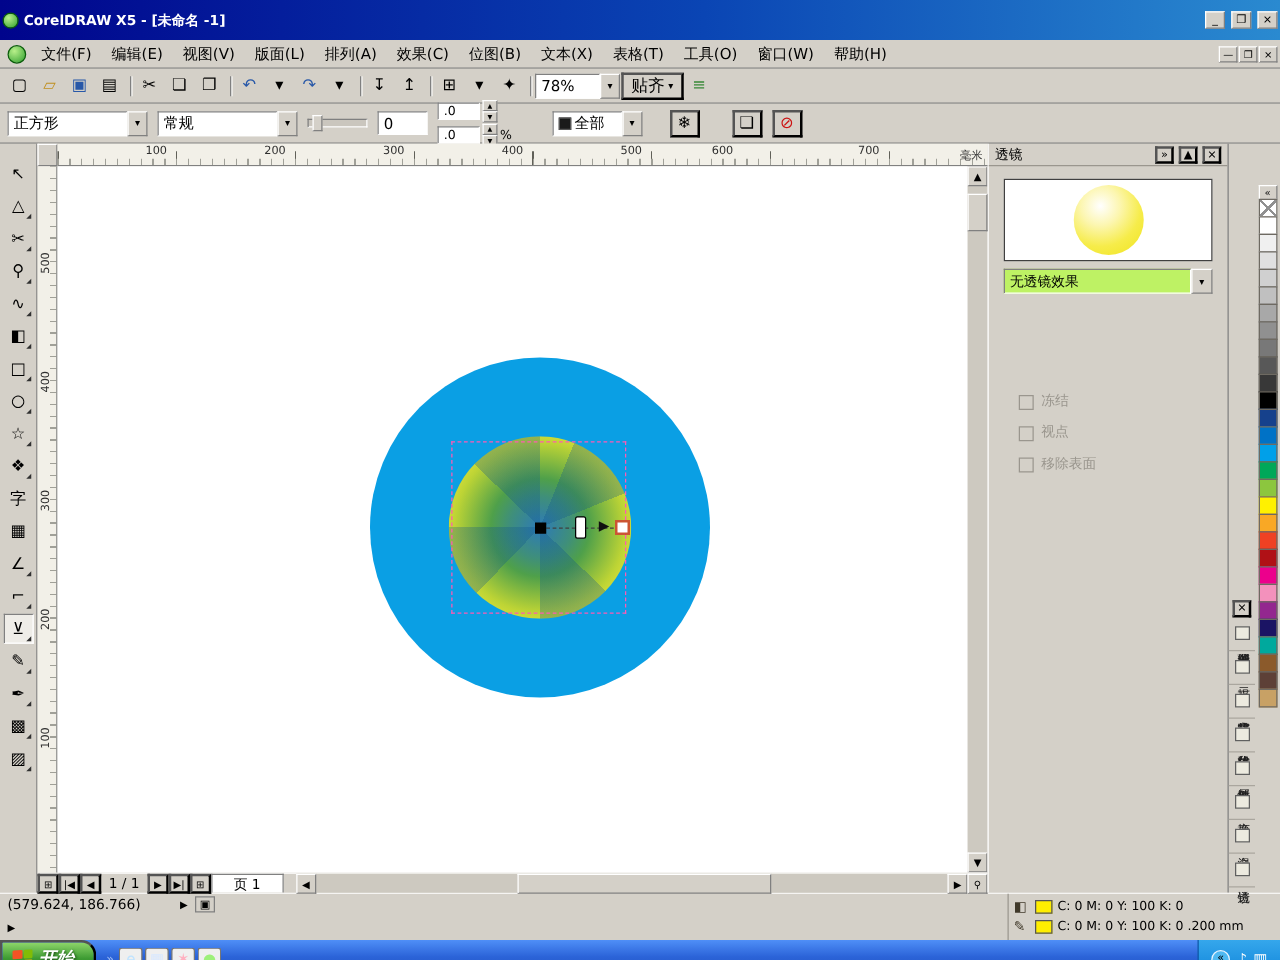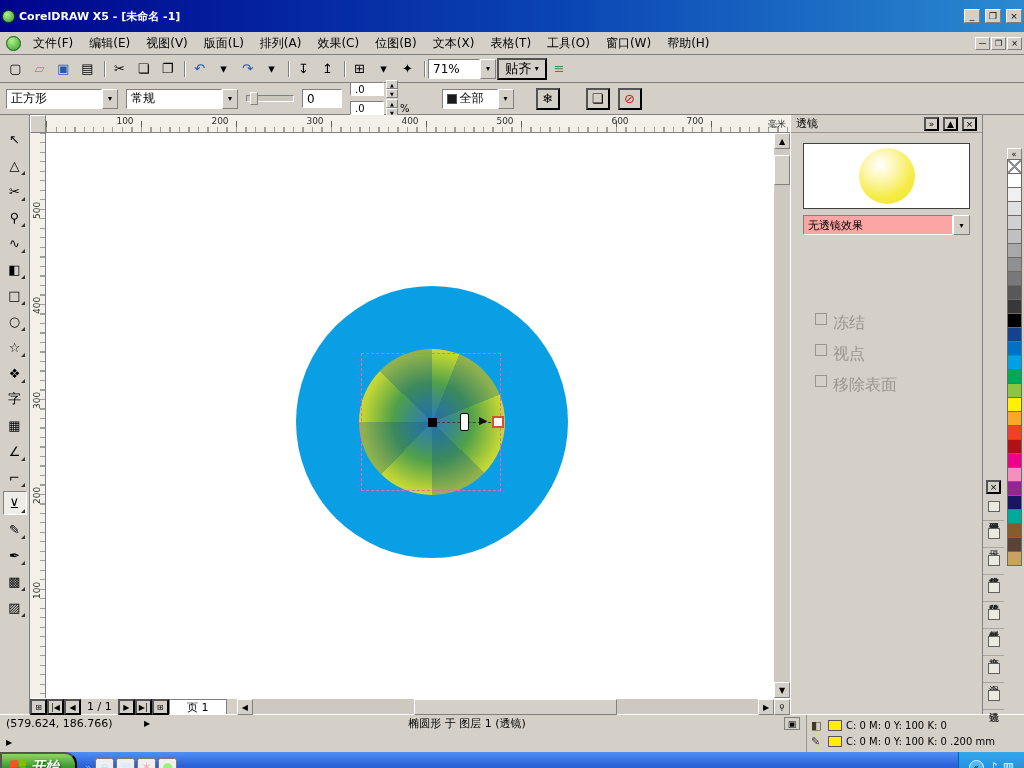--- a/index.html
+++ b/index.html
@@ -95,24 +95,24 @@
   .hthumb{position:absolute;top:0;left:32%;width:40%;height:16px;background:#d4d0c8;border:1px solid;border-color:#fff #808080 #808080 #fff}
 
   
   .docker{width:192px;background:#d4d0c8;border-left:1px solid #fff;display:flex;flex-direction:column}
   .docker-header{height:18px;display:flex;align-items:center;padding:0 5px;border-bottom:1px solid #9a968e;gap:4px}
   .docker-title{flex:1;font-size:11px}
   .dhbtn{width:15px;height:14px;font-size:9px;background:#d4d0c8}
   .preview-box{margin:10px 12px 6px;height:66px;background:#fff;border:1px solid #404040;display:flex;align-items:center;justify-content:center}
   .sphere{width:56px;height:56px;border-radius:50%;background:radial-gradient(circle at 38% 30%,#ffffff,#fcf6b0 30%,#f6ec4a 62%,#f0e31c 100%)}
   .preset{margin:0 12px;display:flex}
-  .preset .box{flex:1;background:#fca5a5;height:20px;display:flex;align-items:center;padding:0 4px;border:1px solid;border-color:#808080 #fff #fff #808080;font-size:11px}
+  .preset .box{flex:1;background:#bef264;height:20px;display:flex;align-items:center;padding:0 4px;border:1px solid;border-color:#808080 #fff #fff #808080;font-size:11px}
   .preset .dd{width:17px;height:20px;background:#d4d0c8;font-size:8px}
   .docker-opts{margin:78px 0 0 24px;display:flex;flex-direction:column;gap:10px}
-  .chk{display:flex;align-items:flex-start;gap:6px;color:#9a968e;font-size:16px}
+  .chk{display:flex;align-items:flex-end;gap:6px;color:#9a968e;font-size:11px}
   .chk .box{width:12px;height:12px;background:#d4d0c8;border:1px solid #9a968e}
   .apply-row{margin:16px 0 0 24px;display:flex;align-items:center;gap:16px}
   .apply-btn{width:52px;height:21px;background:#d4d0c8;color:#9a968e;font-size:11px}
   .lock-btn{width:24px;height:21px;background:#d4d0c8;display:flex;flex-direction:column;align-items:center;justify-content:flex-end;padding-bottom:3px}
   .shackle{width:8px;height:5px;border:2px solid #6b5500;border-bottom:none;border-radius:4px 4px 0 0}
   .lockbody{width:11px;height:7px;background:#e8c44a;border:1px solid #6b5500}
 
   
   .tabstrip{width:22px;background:#d4d0c8;border-left:1px solid #808080;display:flex;flex-direction:column;align-items:center;padding:10px 0 4px;gap:4px}
   .dtab{display:flex;flex-direction:column;align-items:center;gap:3px;padding:3px 0 5px;border-bottom:1px solid #aaa69e;width:100%}
@@ -282,21 +282,21 @@
 
         <button class="tbtn">
           <span class="g">✦</span>
         </button>
 
         <button class="tbtn sep">
           <span class="g"></span>
         </button>
       </span>
     <span class="combo">
-      <span class="box" style="min-width:52px">71%</span>
+      <span class="box" style="min-width:52px">78%</span>
       <button class="dd cc raised">▾</button>
     </span>
     <button class="text-btn">
       <span>贴齐</span>
       <span style="font-size:8px">▾</span>
     </button>
     <button class="tbtn c-green">
         <span class="g">≡</span>
       </button>
   </div>
@@ -440,21 +440,21 @@
             <span class="hnum" style="left: 79px;"><i>100</i></span>
 
             <span class="hnum" style="left: 174px;"><i>200</i></span>
 
             <span class="hnum" style="left: 269px;"><i>300</i></span>
 
             <span class="hnum" style="left: 364px;"><i>400</i></span>
 
             <span class="hnum" style="left: 459px;"><i>500</i></span>
 
-            <span class="hnum" style="left: 574px;"><i>600</i></span>
+            <span class="hnum" style="left: 532px;"><i>600</i></span>
 
             <span class="hnum" style="left: 649px;"><i>700</i></span>
           </div>
       </div>
       <div class="canvas-row">
         <div class="vruler">
 
             <span class="vnum" style="top: 74px;"><i>500</i></span>
 
             <span class="vnum" style="top: 169px;"><i>400</i></span>
@@ -643,21 +643,20 @@
 
         <span class="swatch" style="background: rgb(200, 161, 101);"></span>
       </div>
   </div>
 
   <div class="status">
     <div class="status-left">
       <div class="srow srow1">
         <span class="coords">(579.624, 186.766)</span>
         <span class="exp">▶</span>
-        <span class="obj-info">椭圆形 于 图层 1 (透镜)</span>
         <button class="detail-icon cc">▣</button>
       </div>
       <div class="srow srow2">
         <span class="exp">▶</span>
       </div>
     </div>
     <div class="status-right">
       <div class="color-row">
         <span class="ci">◧</span>
         <span class="cswatch"></span>

